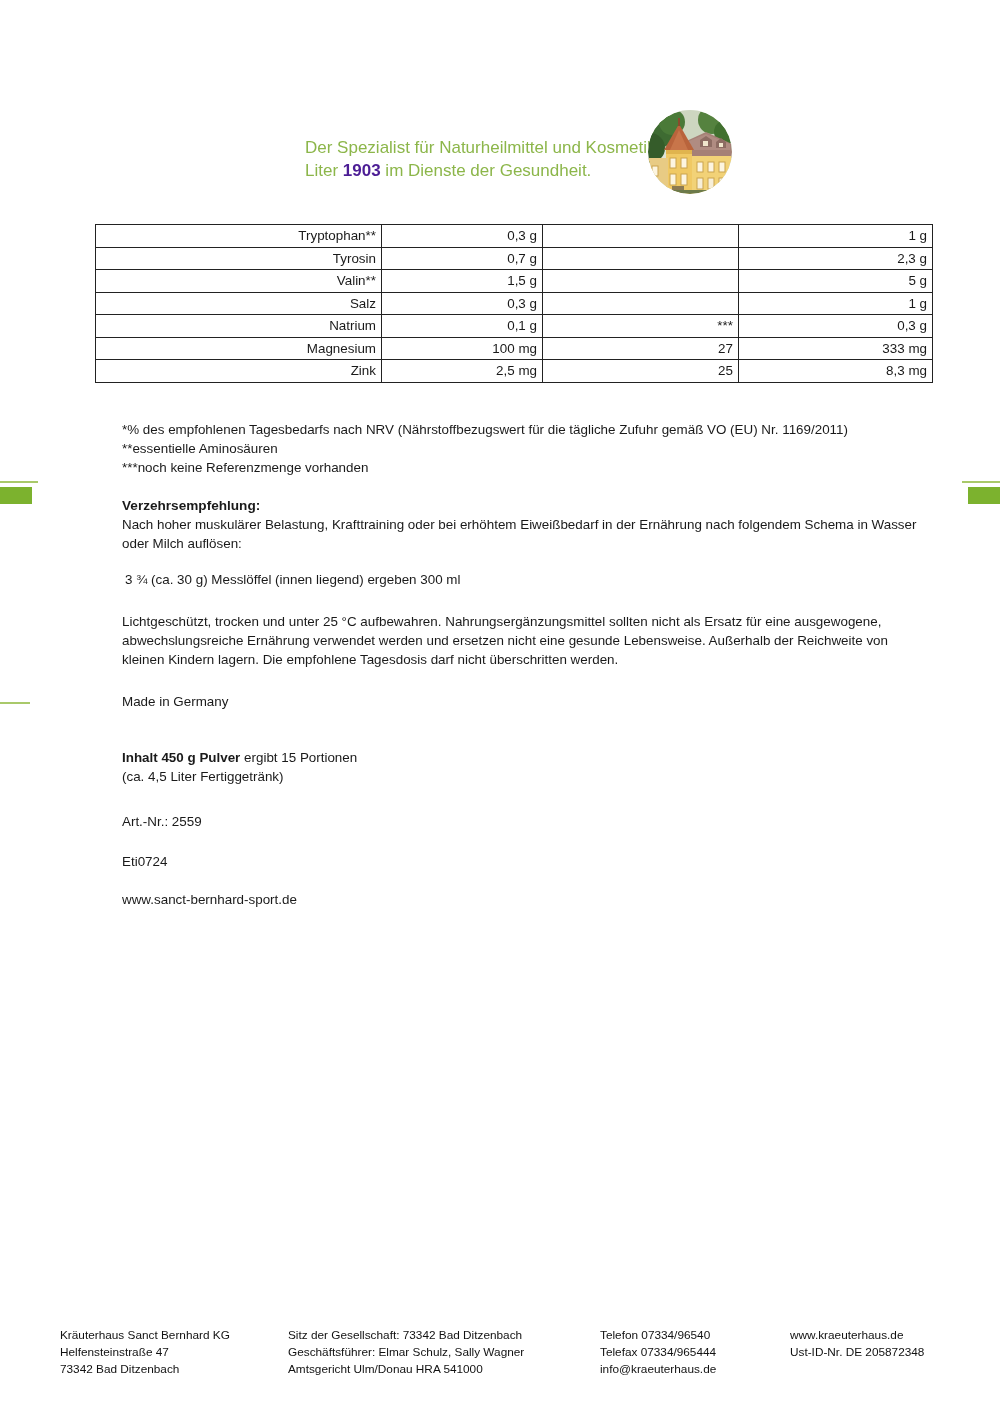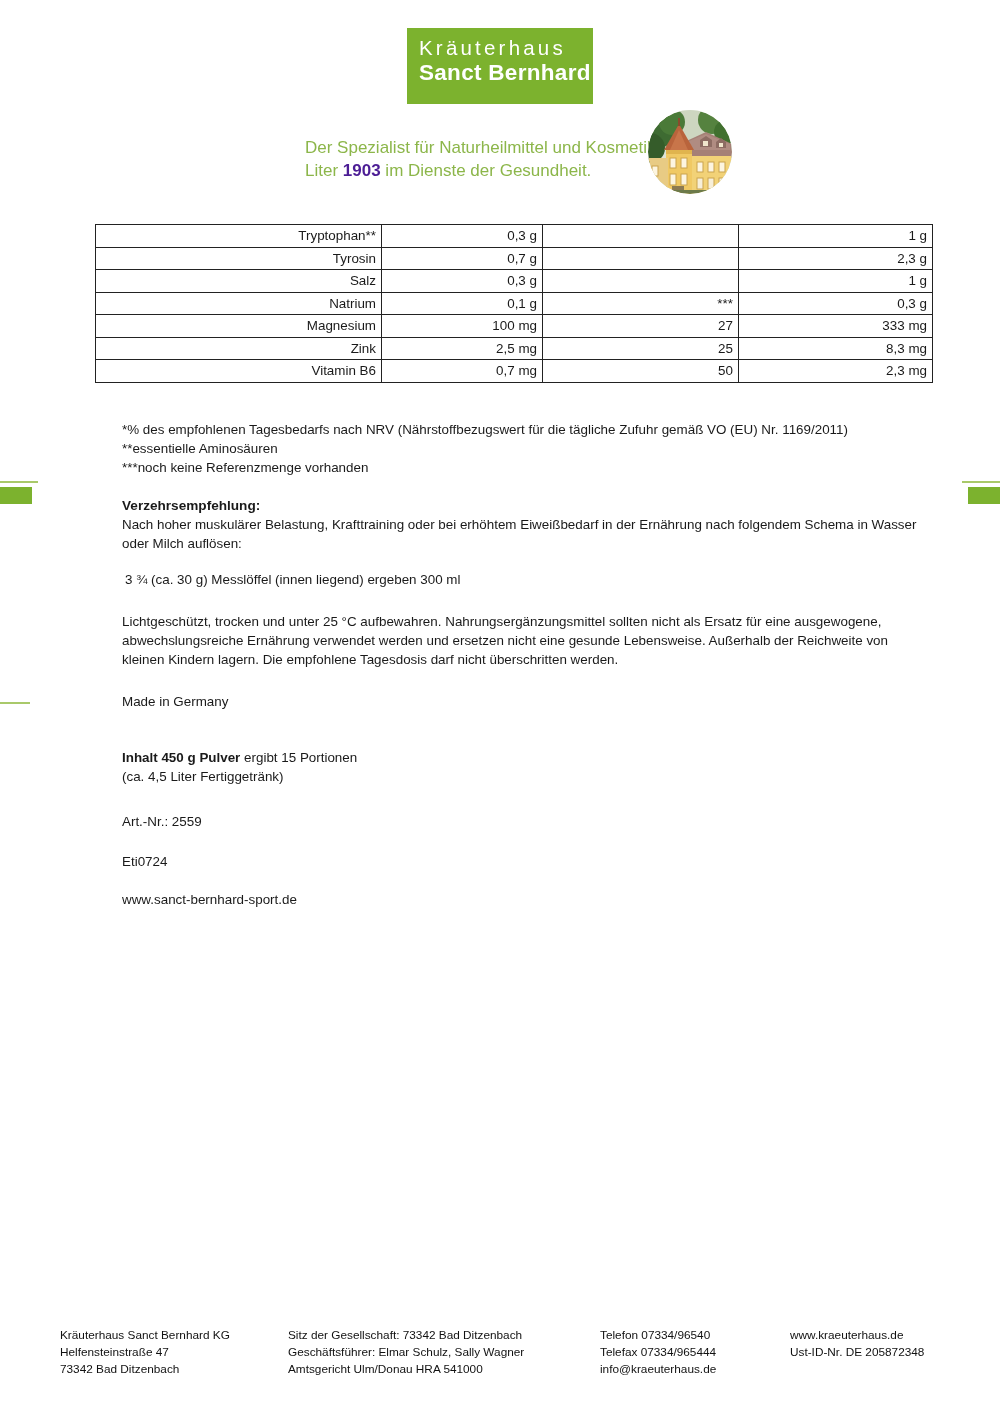--- a/index.html
+++ b/index.html
@@ -150,24 +150,20 @@
   #footer-col-1 { left: 60px; }
   #footer-col-2 { left: 288px; }
   #footer-col-3 { left: 600px; }
   #footer-col-4 { left: 790px; }
 </style>
 </head>
 <body>
 
 <div id="header">
 
-  <div id="logo-block">
-    <div id="logo-line1">Kräuterhaus</div>
-    <div id="logo-line2">Sanct Bernhard</div>
-  </div>
 
   <div id="tagline">
     <div>Der Spezialist für Naturheilmittel und Kosmetik.</div>
     <div><span>Liter </span><b>1903</b><span> im Dienste der Gesundheit.</span></div>
   </div>
 
   <div id="building-photo">
     <svg width="84" height="84" viewBox="0 0 84 84">
       <defs>
         <clipPath id="circ">
@@ -238,20 +234,26 @@
         <td class="c-nrv"></td>
         <td class="c-total">1 g</td>
       </tr>
       <tr>
         <td class="c-name indent">Tyrosin</td>
         <td class="c-per">0,7 g</td>
         <td class="c-nrv"></td>
         <td class="c-total">2,3 g</td>
       </tr>
       <tr>
+        <td class="c-name indent">Valin**</td>
+        <td class="c-per">1,5 g</td>
+        <td class="c-nrv"></td>
+        <td class="c-total">5 g</td>
+      </tr>
+      <tr>
         <td class="c-name">Salz</td>
         <td class="c-per">0,3 g</td>
         <td class="c-nrv"></td>
         <td class="c-total">1 g</td>
       </tr>
       <tr>
         <td class="c-name">Natrium</td>
         <td class="c-per">0,1 g</td>
         <td class="c-nrv">***</td>
         <td class="c-total">0,3 g</td>
@@ -260,26 +262,20 @@
         <td class="c-name">Magnesium</td>
         <td class="c-per">100 mg</td>
         <td class="c-nrv">27</td>
         <td class="c-total">333 mg</td>
       </tr>
       <tr>
         <td class="c-name">Zink</td>
         <td class="c-per">2,5 mg</td>
         <td class="c-nrv">25</td>
         <td class="c-total">8,3 mg</td>
-      </tr>
-      <tr>
-        <td class="c-name">Vitamin B6</td>
-        <td class="c-per">0,7 mg</td>
-        <td class="c-nrv">50</td>
-        <td class="c-total">2,3 mg</td>
       </tr>
     </tbody>
 </table>
 
 <div id="footnotes" class="text-block">
   <div>*% des empfohlenen Tagesbedarfs nach NRV (Nährstoffbezugswert für die tägliche Zufuhr gemäß VO (EU) Nr. 1169/2011)</div>
   <div>**essentielle Aminosäuren</div>
   <div>***noch keine Referenzmenge vorhanden</div>
 </div>
 

